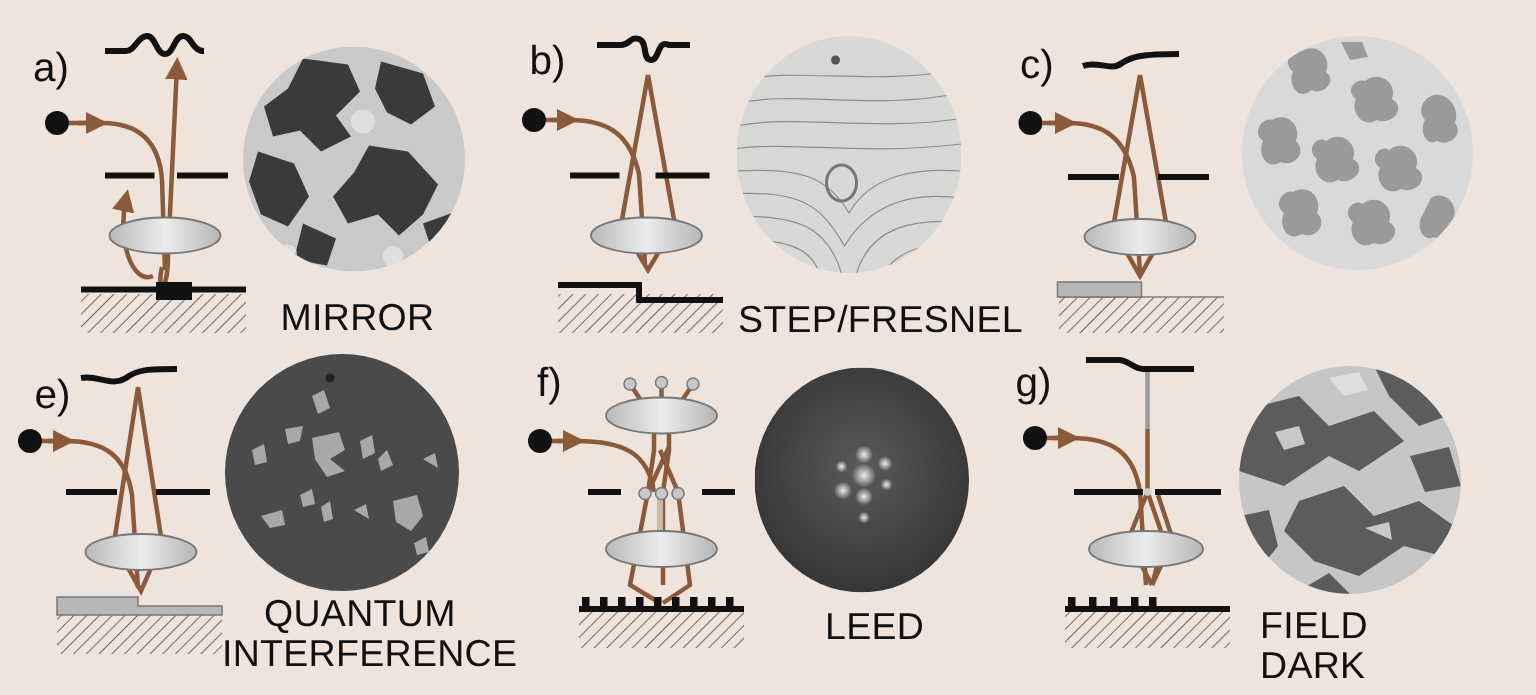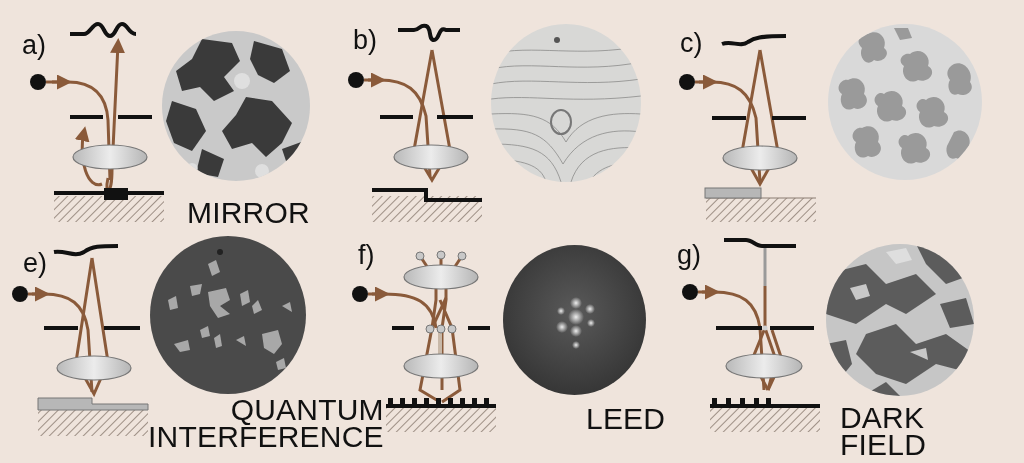--- a/index.html
+++ b/index.html
@@ -8,21 +8,21 @@
     background: #efe4dc;
     font-family: "Liberation Sans", sans-serif;
     position: relative;
   }
   .panel { position: absolute; }
   .panel svg.diagram { position: absolute; left: 0; top: 0; overflow: visible; }
   .letter {
     position: absolute; font-size: 27px; color: #111; line-height: 1;
   }
   .caption {
-    position: absolute; font-size: 30px; color: #111; line-height: 27px;
+    position: absolute; font-size: 25px; color: #111; line-height: 27px;
     white-space: nowrap; letter-spacing: 0.2px;
   }
   .disc {
     position: absolute; border-radius: 50%; overflow: hidden;
   }
   .disc svg { display: block; }
 </style>
 </head>
 <body>
 
@@ -106,20 +106,23 @@
         <path d="M0,90 C40,88 60,92 75,118 C90,92 120,88 150,90"></path>
         <path d="M0,105 C40,104 55,110 72,140 C90,110 120,104 150,108"></path>
         <path d="M0,120 C40,120 60,126 70,158"></path>
           <path d="M80,158 C90,126 120,122 150,124"></path>
         <path d="M0,135 C30,136 50,140 55,158"></path>
           <path d="M98,158 C110,140 130,138 150,140"></path>
       </g>
       <ellipse cx="70" cy="98" rx="10" ry="12" fill="none" stroke="#777" stroke-width="2"></ellipse>
       <circle cx="66" cy="16" r="3" fill="#555"></circle>
     </svg>
+  </div>
+  <div class="caption" style="left:152px;top:200px;">
+    <div>STEP/FRESNEL</div>
   </div>
 </div>
 
 <div class="panel" style="left:670px;top:0;width:354px;height:230px;">
   <span class="letter" style="left:10px;top:30px;">c)</span>
   <svg class="diagram" width="354" height="230">
     <path d="M52,44 C62,40 70,48 78,42 C84,38 90,36 116,36" stroke="#111" stroke-width="4" fill="none"></path>
     <circle cx="17" cy="82" r="8" fill="#111"></circle>
     <path d="M25,82 L42,82 C66,82 80,92 86,118 L90,182" stroke="#8a5a3a" stroke-width="3" fill="none"></path>
     <path d="M29,82 L42,82" stroke="#8a5a3a" stroke-width="3" marker-end="url(#arrowHead)"></path>
@@ -179,21 +182,21 @@
           <path d="M64,102 L70,98 L72,110 L66,112z"></path>
         <path d="M112,98 L128,94 L132,108 L124,118 L114,112z"></path>
           <path d="M86,104 L94,100 L96,110z"></path>
         <path d="M126,126 L134,122 L136,132 L128,134z"></path>
           <path d="M132,70 L140,66 L142,76z"></path>
       </g>
       <circle cx="70" cy="16" r="3" fill="#222"></circle>
     </svg>
   </div>
   <div class="caption" style="left:148px;top:166px;text-align:center;">
-    <div style="padding-left:28px;text-align:right;">QUANTUM</div>
+    <div style="padding-left:28px;text-align:left;">QUANTUM</div>
     <div style="text-align:center;">INTERFERENCE</div>
   </div>
 </div>
 
 <div class="panel" style="left:360px;top:230px;width:310px;height:233px;">
   <span class="letter" style="left:-2px;top:12px;">f)</span>
   <svg class="diagram" width="310" height="233">
     <circle cx="0" cy="64" r="8" fill="#111"></circle>
     <path d="M8,64 L24,64 C56,64 72,72 76,98" stroke="#8a5a3a" stroke-width="3" fill="none"></path>
     <path d="M12,64 L24,64" stroke="#8a5a3a" stroke-width="3" marker-end="url(#arrowHead)"></path>
@@ -251,21 +254,21 @@
           <circle cx="73" cy="58" r="6"></circle>
           <circle cx="59" cy="82" r="6"></circle>
         <circle cx="73" cy="86" r="6"></circle>
           <circle cx="87" cy="64" r="5"></circle>
           <circle cx="58" cy="66" r="4"></circle>
         <circle cx="88" cy="78" r="4"></circle>
           <circle cx="73" cy="100" r="4"></circle>
       </g>
     </svg>
   </div>
-  <div class="caption" style="left:190px;top:175px;margin-left:36px;">
+  <div class="caption" style="left:190px;top:175px;">
     <div>LEED</div>
   </div>
 </div>
 
 <div class="panel" style="left:670px;top:230px;width:354px;height:233px;">
   <span class="letter" style="left:7px;top:12px;">g)</span>
   <svg class="diagram" width="354" height="233">
     <path d="M54,10 L76,10 C82,10 86,16 92,16 L126,16" stroke="#111" stroke-width="4" fill="none"></path>
     <line x1="95" y1="18" x2="95" y2="56" stroke="#9a9a9a" stroke-width="3"></line>
     <circle cx="20" cy="62" r="8" fill="#111"></circle>
@@ -302,16 +305,16 @@
         <path d="M40,150 L60,138 L74,152z"></path>
       </g>
       <g fill="#e4e4e4" opacity="0.8">
         <path d="M60,8 L80,4 L86,16 L70,20z"></path>
           <path d="M24,44 L40,40 L44,52 L30,56z"></path>
         <path d="M84,108 L100,104 L102,116z"></path>
       </g>
     </svg>
   </div>
   <div class="caption" style="left:170px;top:174px;">
+    <div>FIELD</div>
     <div>DARK</div>
-    <div>FIELD</div>
   </div>
 </div>
 
 </body></html>

